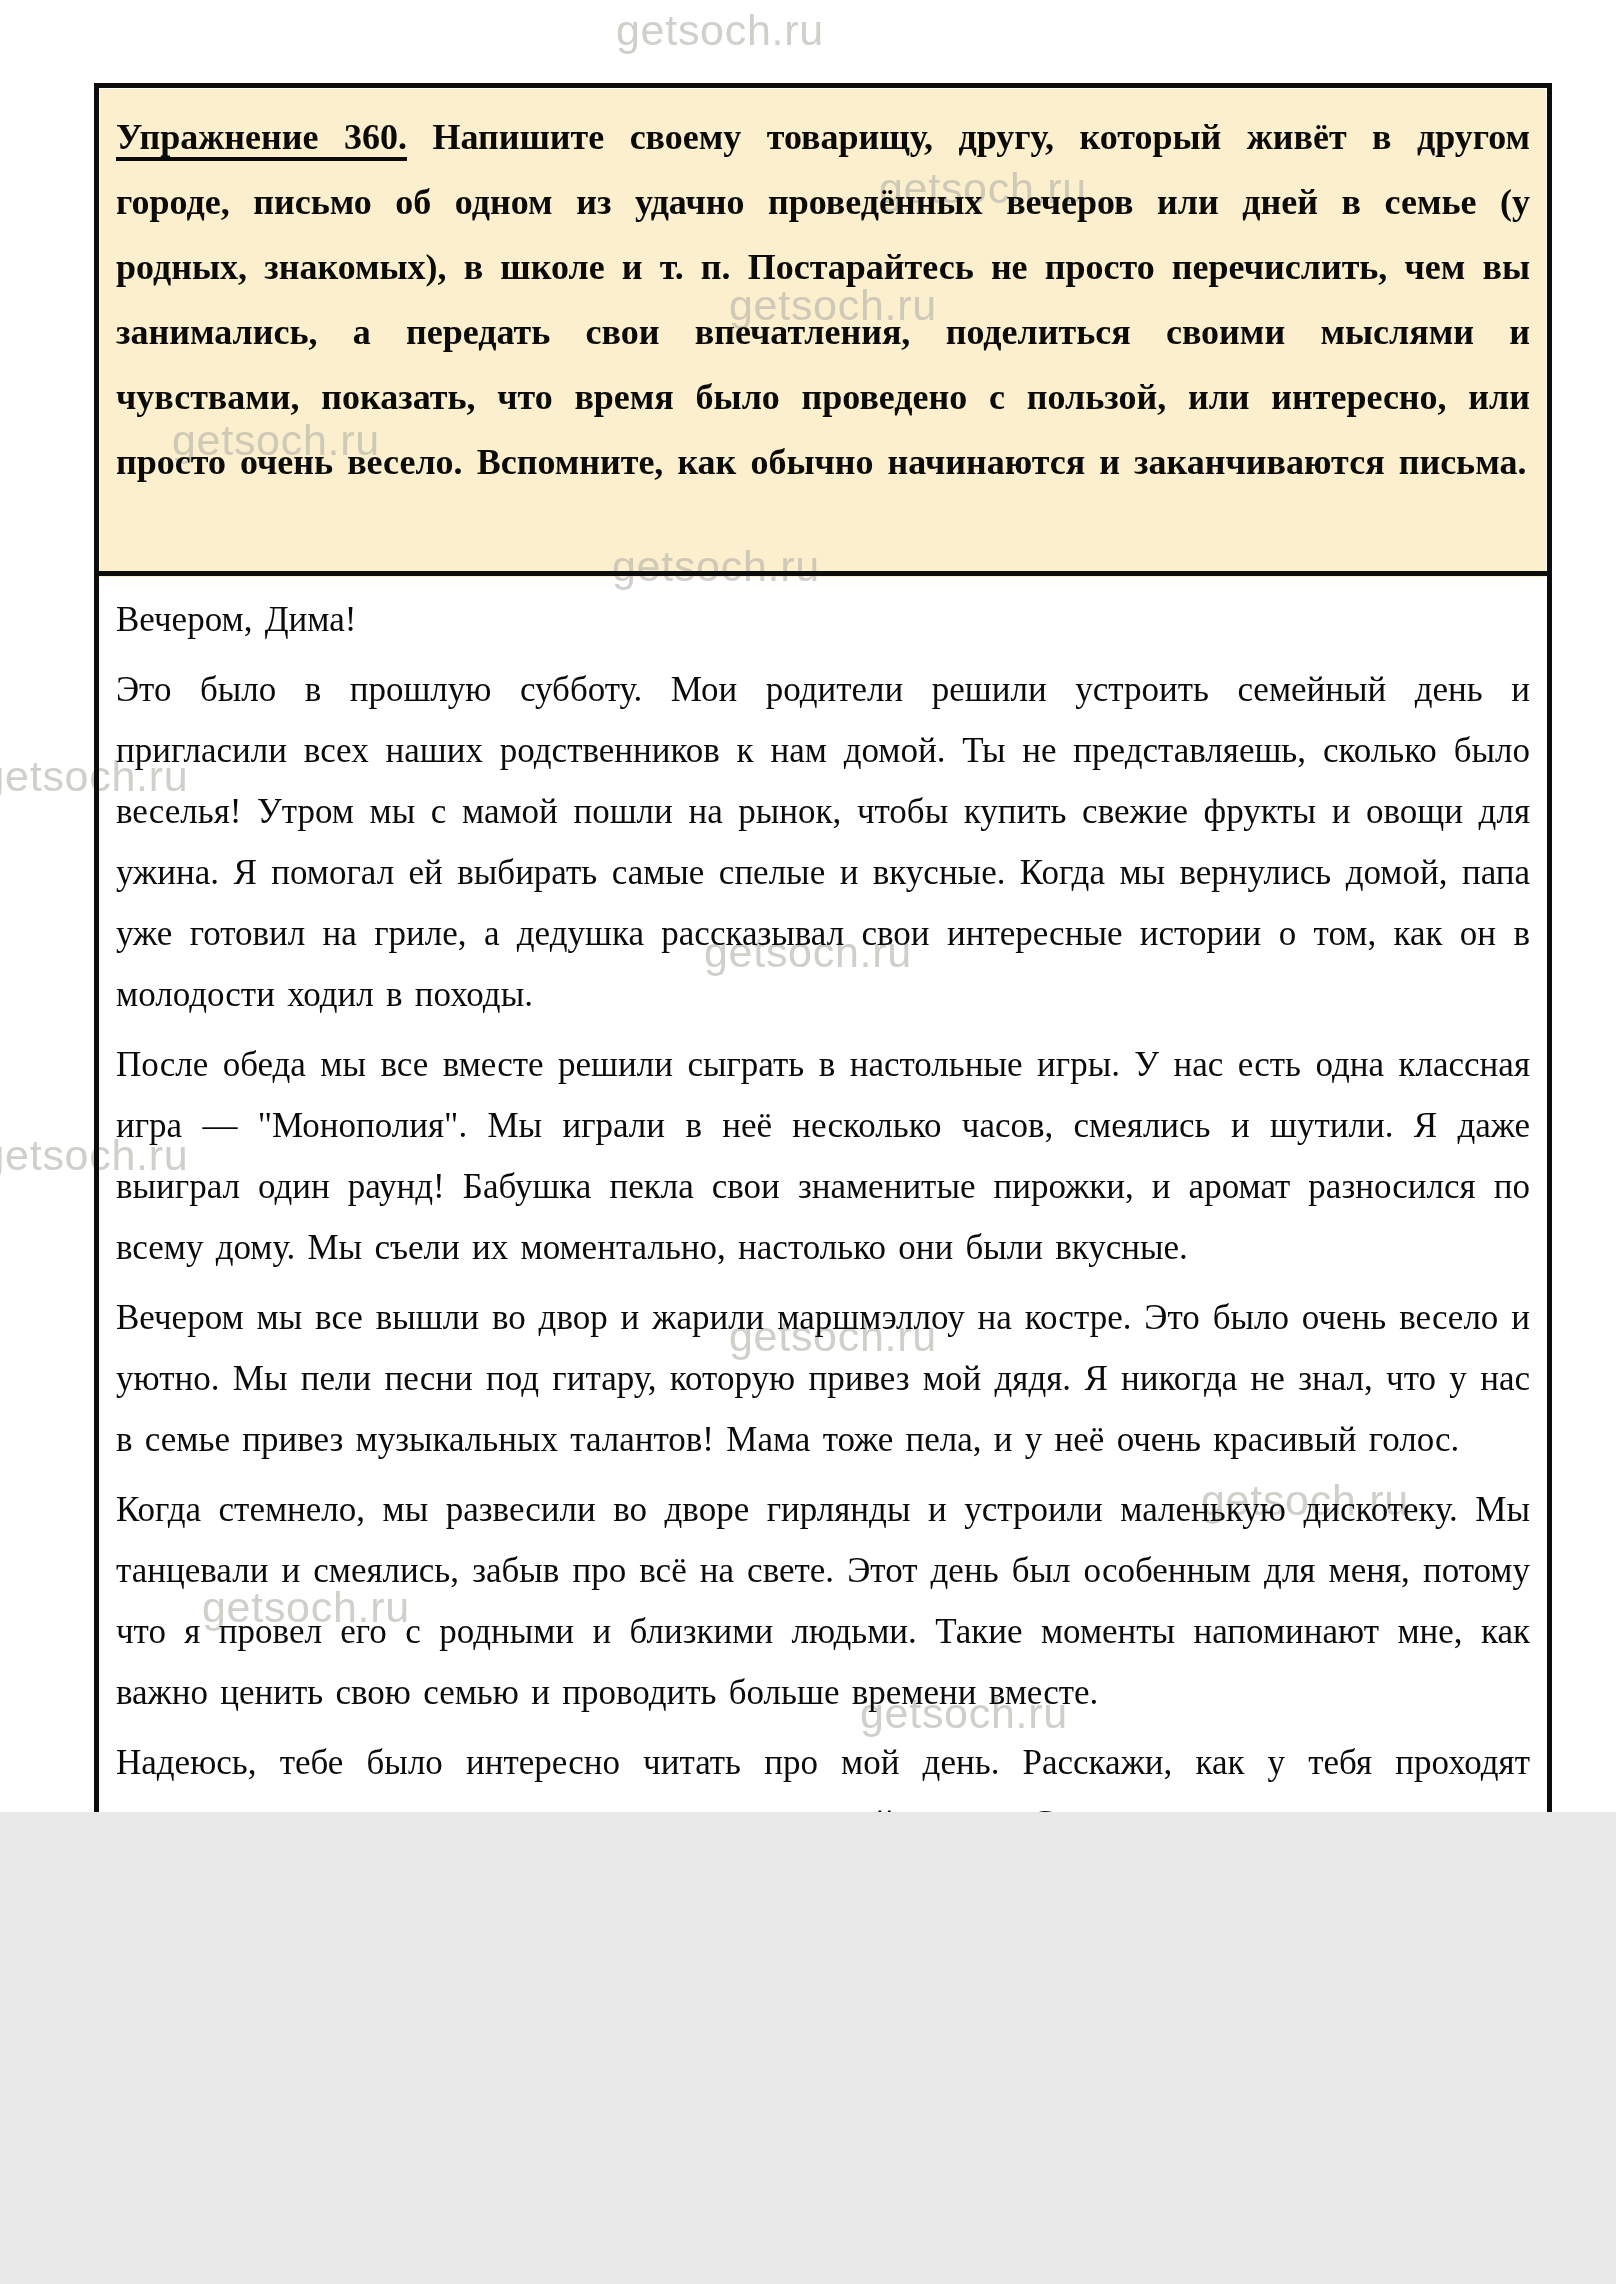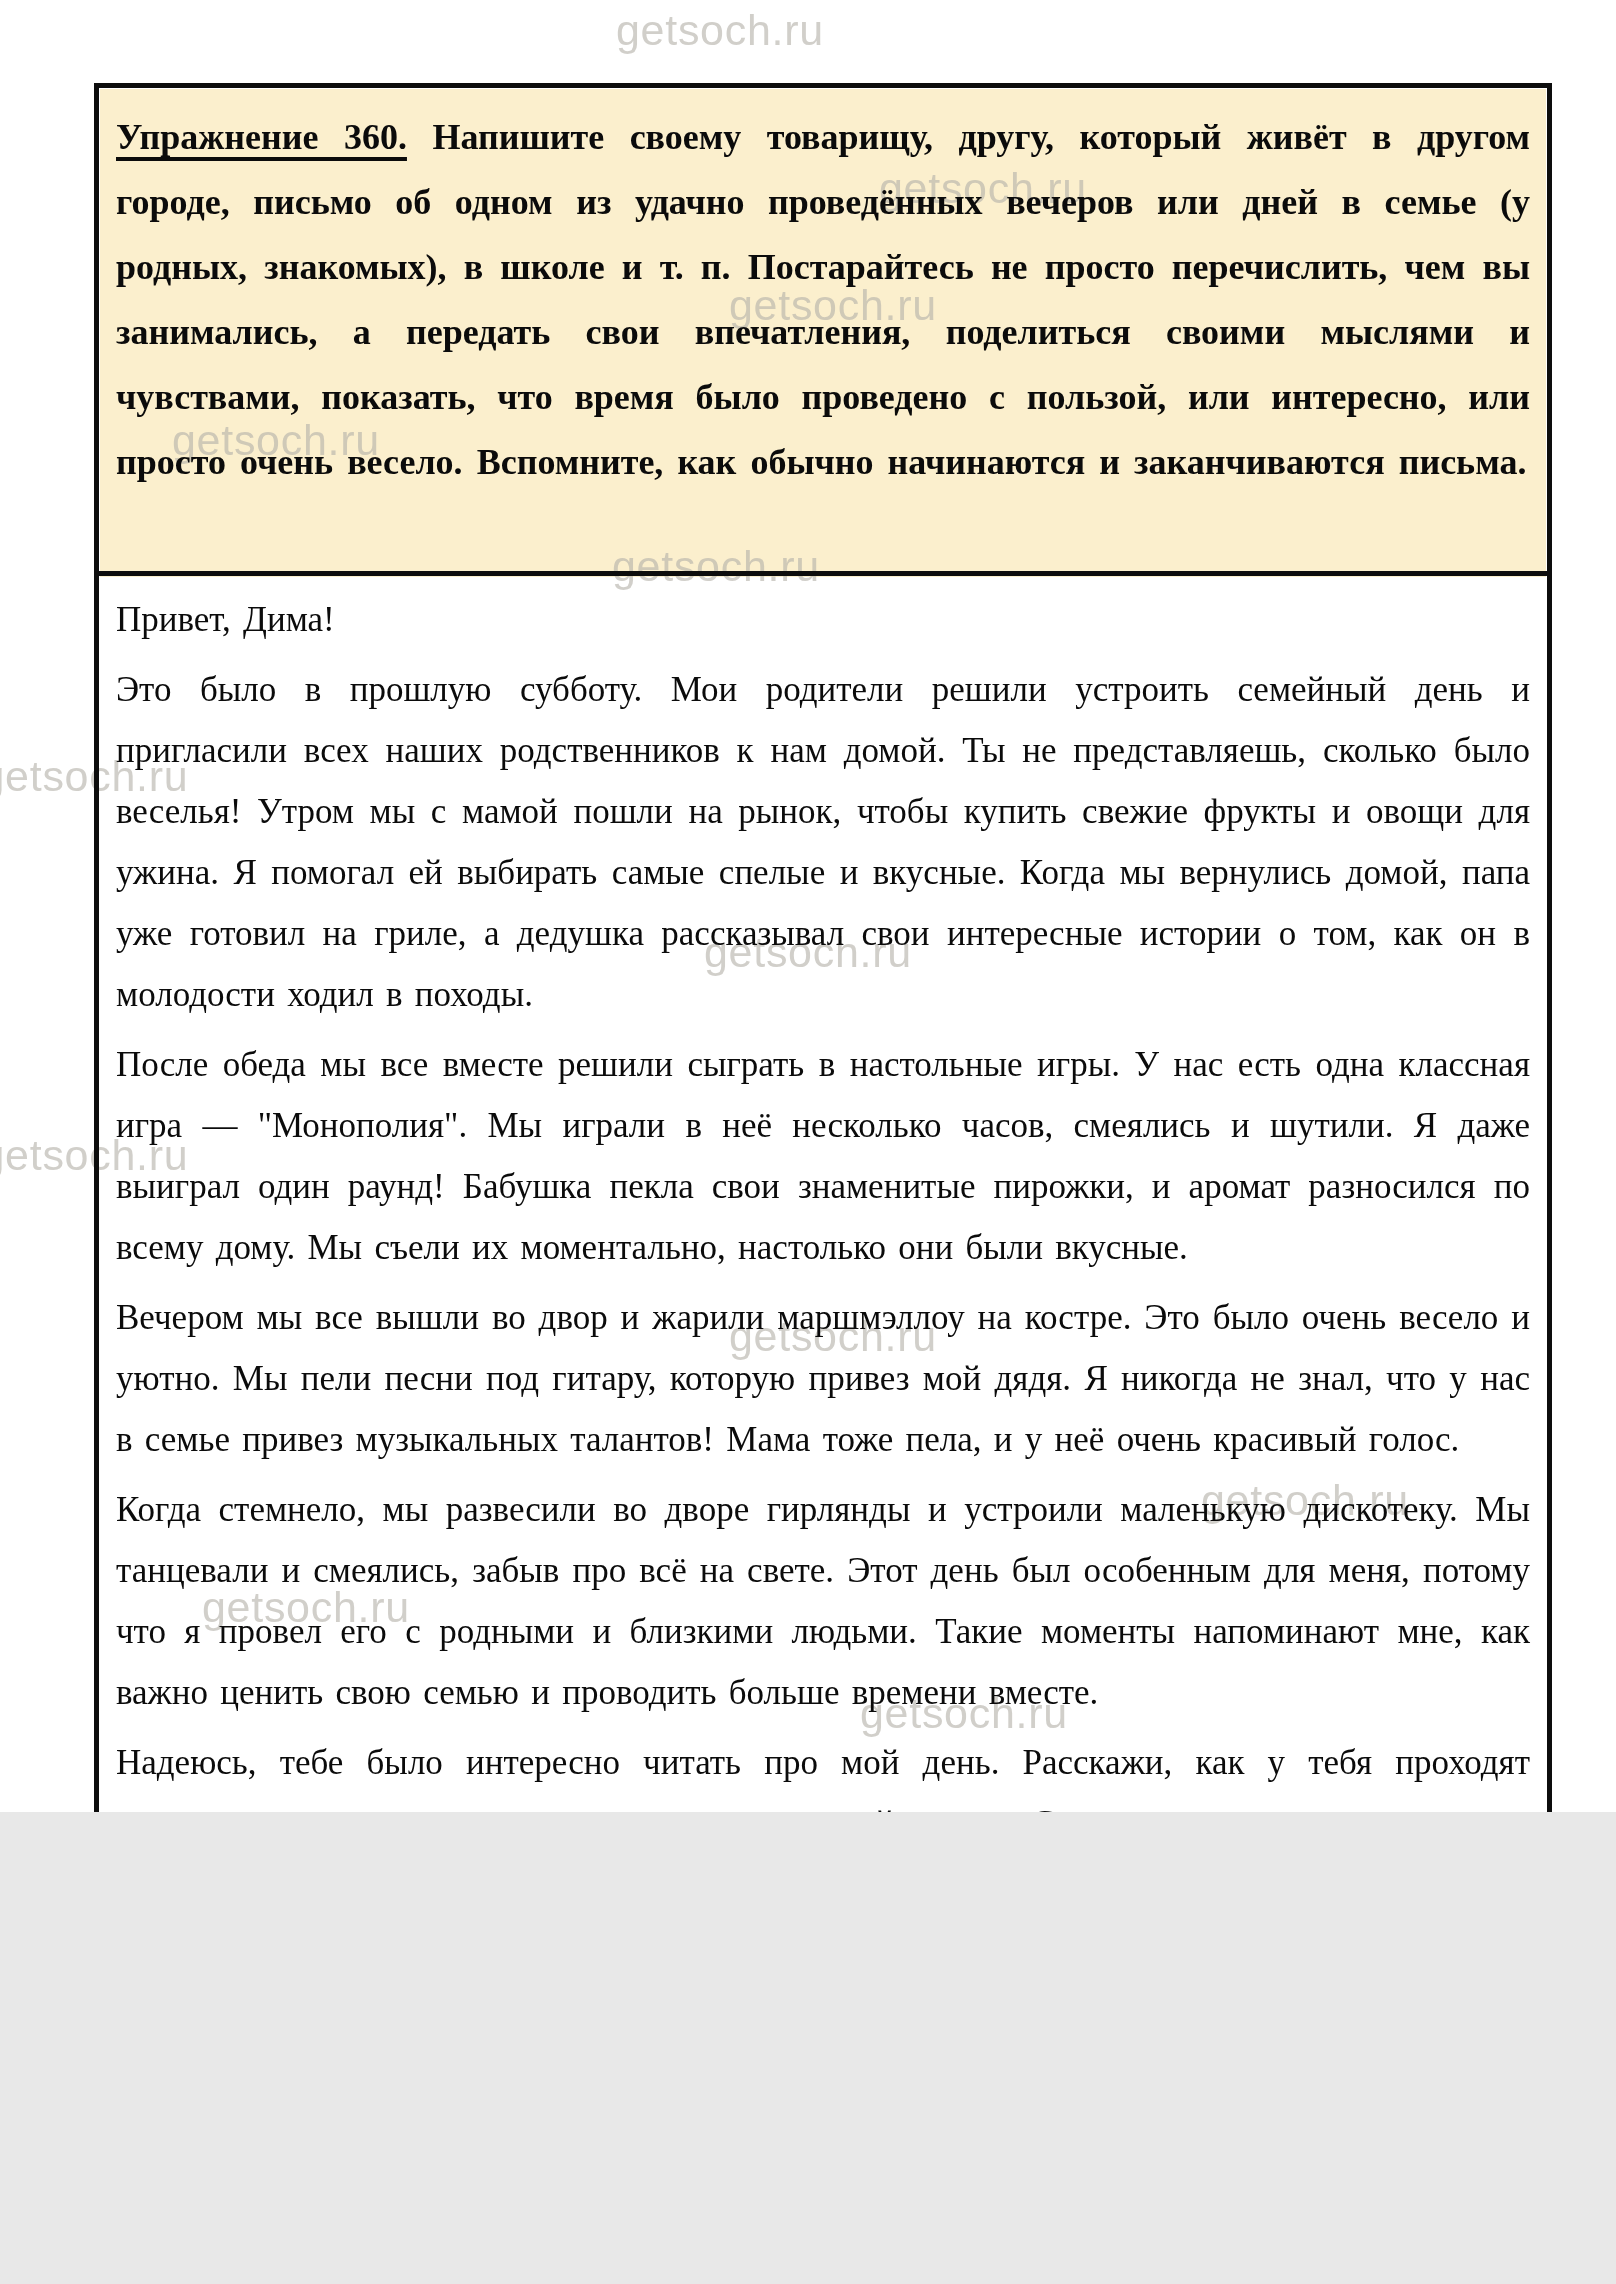--- a/index.html
+++ b/index.html
@@ -94,21 +94,21 @@
       <div class="watermark" style="left: 355px; top: 2070px;">getsoch.ru</div>
     </div>
 
   <div class="frame">
 
     <div class="task-box">
       <p class="task-text"><span class="task-number">Упражнение 360.</span> <span>Напишите своему товарищу, другу, который живёт в другом городе, письмо об одном из удачно проведённых вечеров или дней в семье (у родных, знакомых), в школе и т. п. Постарайтесь не просто перечислить, чем вы занимались, а передать свои впечатления, поделиться своими мыслями и чувствами, показать, что время было проведено с пользой, или интересно, или просто очень весело. Вспомните, как обычно начинаются и заканчиваются письма.</span></p>
     </div>
 
     <div class="letter">
-      <p class="para">Привет, Дима!</p>
+      <p class="para">Вечером, Дима!</p>
       <div>
           <p class="para">Это было в прошлую субботу. Мои родители решили устроить семейный день и пригласили всех наших родственников к нам домой. Ты не представляешь, сколько было веселья! Утром мы с мамой пошли на рынок, чтобы купить свежие фрукты и овощи для ужина. Я помогал ей выбирать самые спелые и вкусные. Когда мы вернулись домой, папа уже готовил на гриле, а дедушка рассказывал свои интересные истории о том, как он в молодости ходил в походы.</p>
           <p class="para">После обеда мы все вместе решили сыграть в настольные игры. У нас есть одна классная игра — "Монополия". Мы играли в неё несколько часов, смеялись и шутили. Я даже выиграл один раунд! Бабушка пекла свои знаменитые пирожки, и аромат разносился по всему дому. Мы съели их моментально, настолько они были вкусные.</p>
           <p class="para">Вечером мы все вышли во двор и жарили маршмэллоу на костре. Это было очень весело и уютно. Мы пели песни под гитару, которую привез мой дядя. Я никогда не знал, что у нас в семье привез музыкальных талантов! Мама тоже пела, и у неё очень красивый голос.</p>
           <p class="para">Когда стемнело, мы развесили во дворе гирлянды и устроили маленькую дискотеку. Мы танцевали и смеялись, забыв про всё на свете. Этот день был особенным для меня, потому что я провел его с родными и близкими людьми. Такие моменты напоминают мне, как важно ценить свою семью и проводить больше времени вместе.</p>
           <p class="para">Надеюсь, тебе было интересно читать про мой день. Расскажи, как у тебя проходят выходные и что интересного происходит в твоей жизни. Скучаю по нашим прогулкам и разговорам!</p>
         </div>
     </div>
 
   </div>

